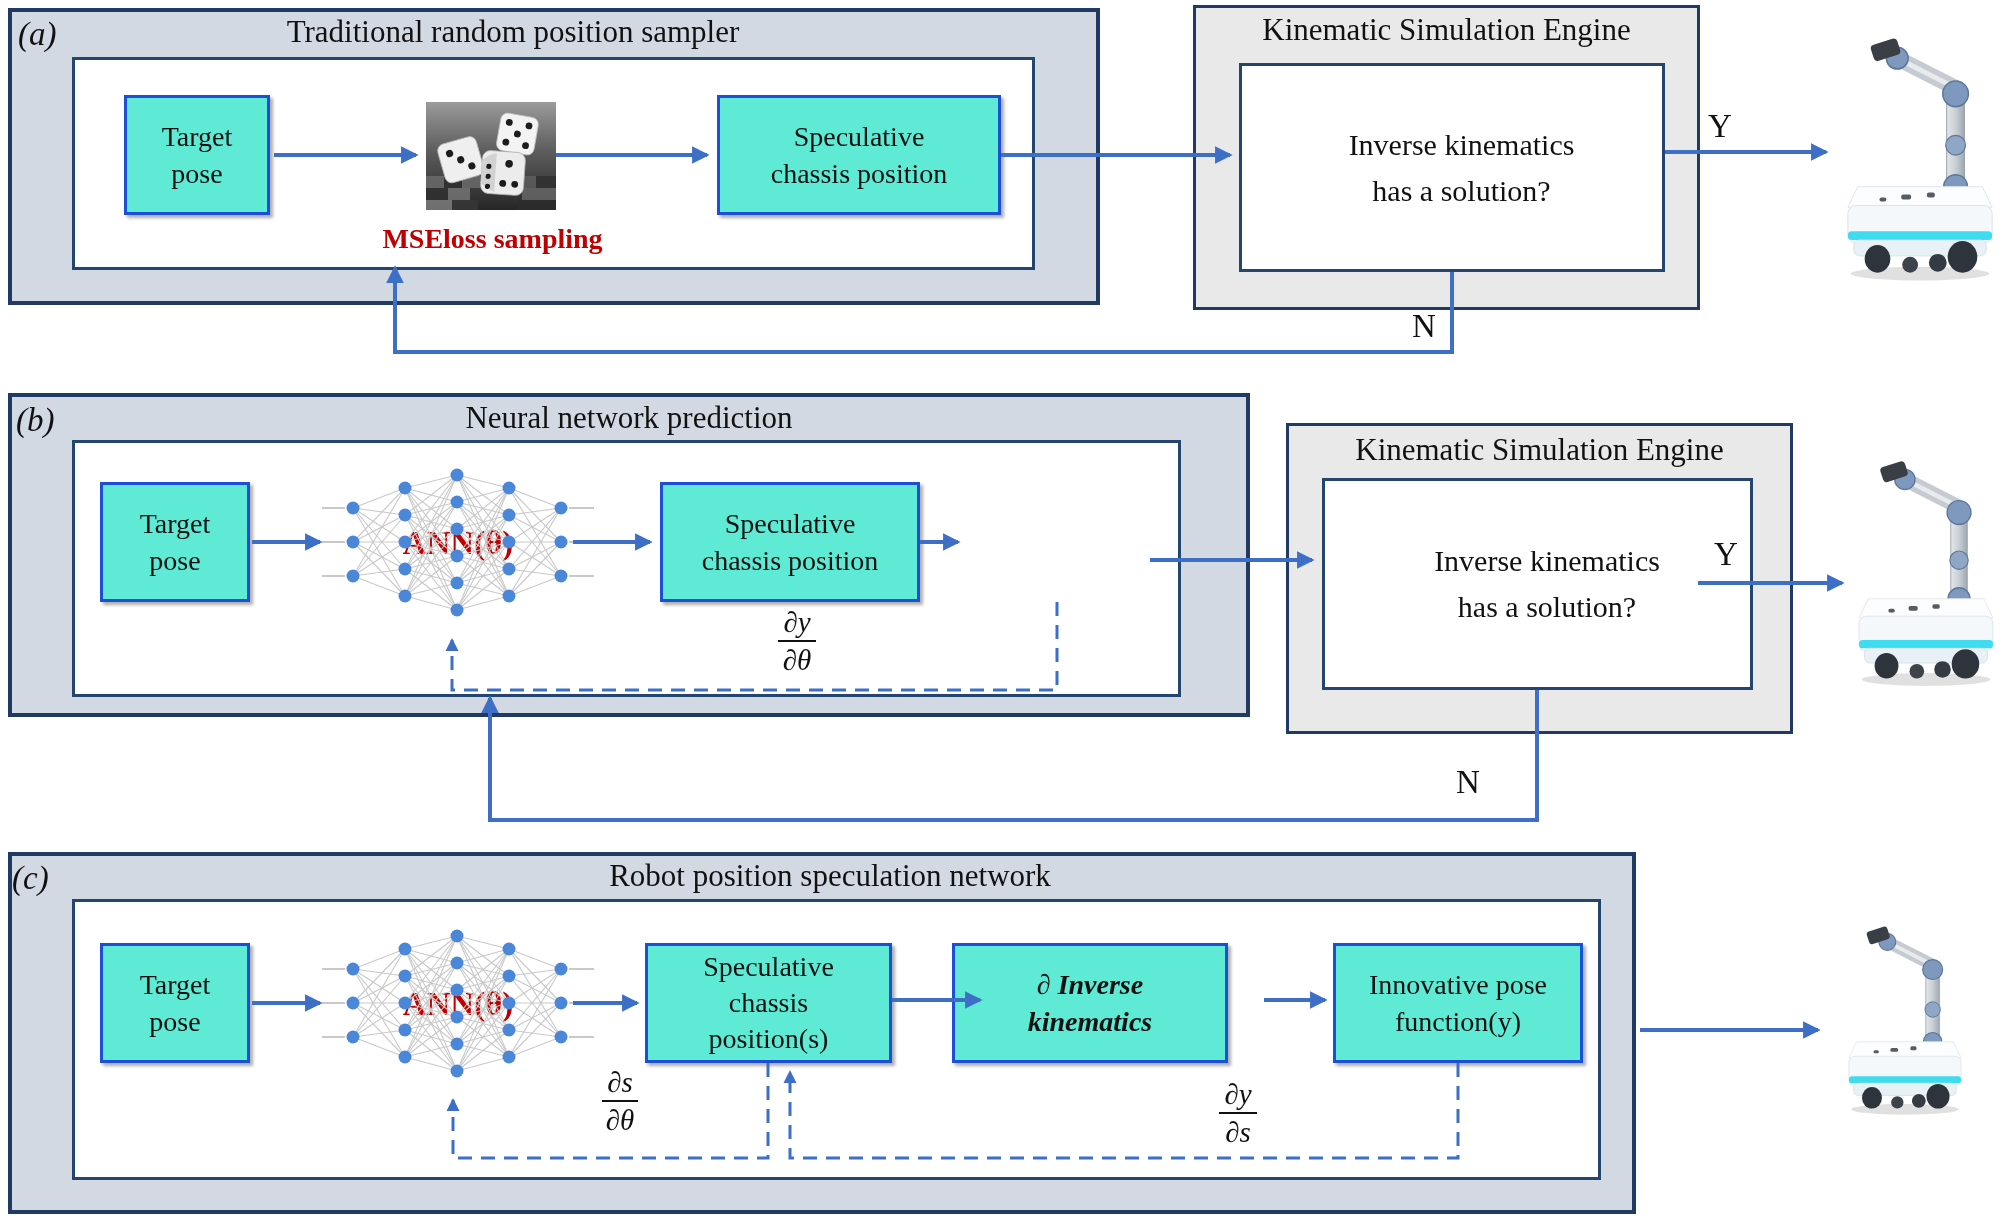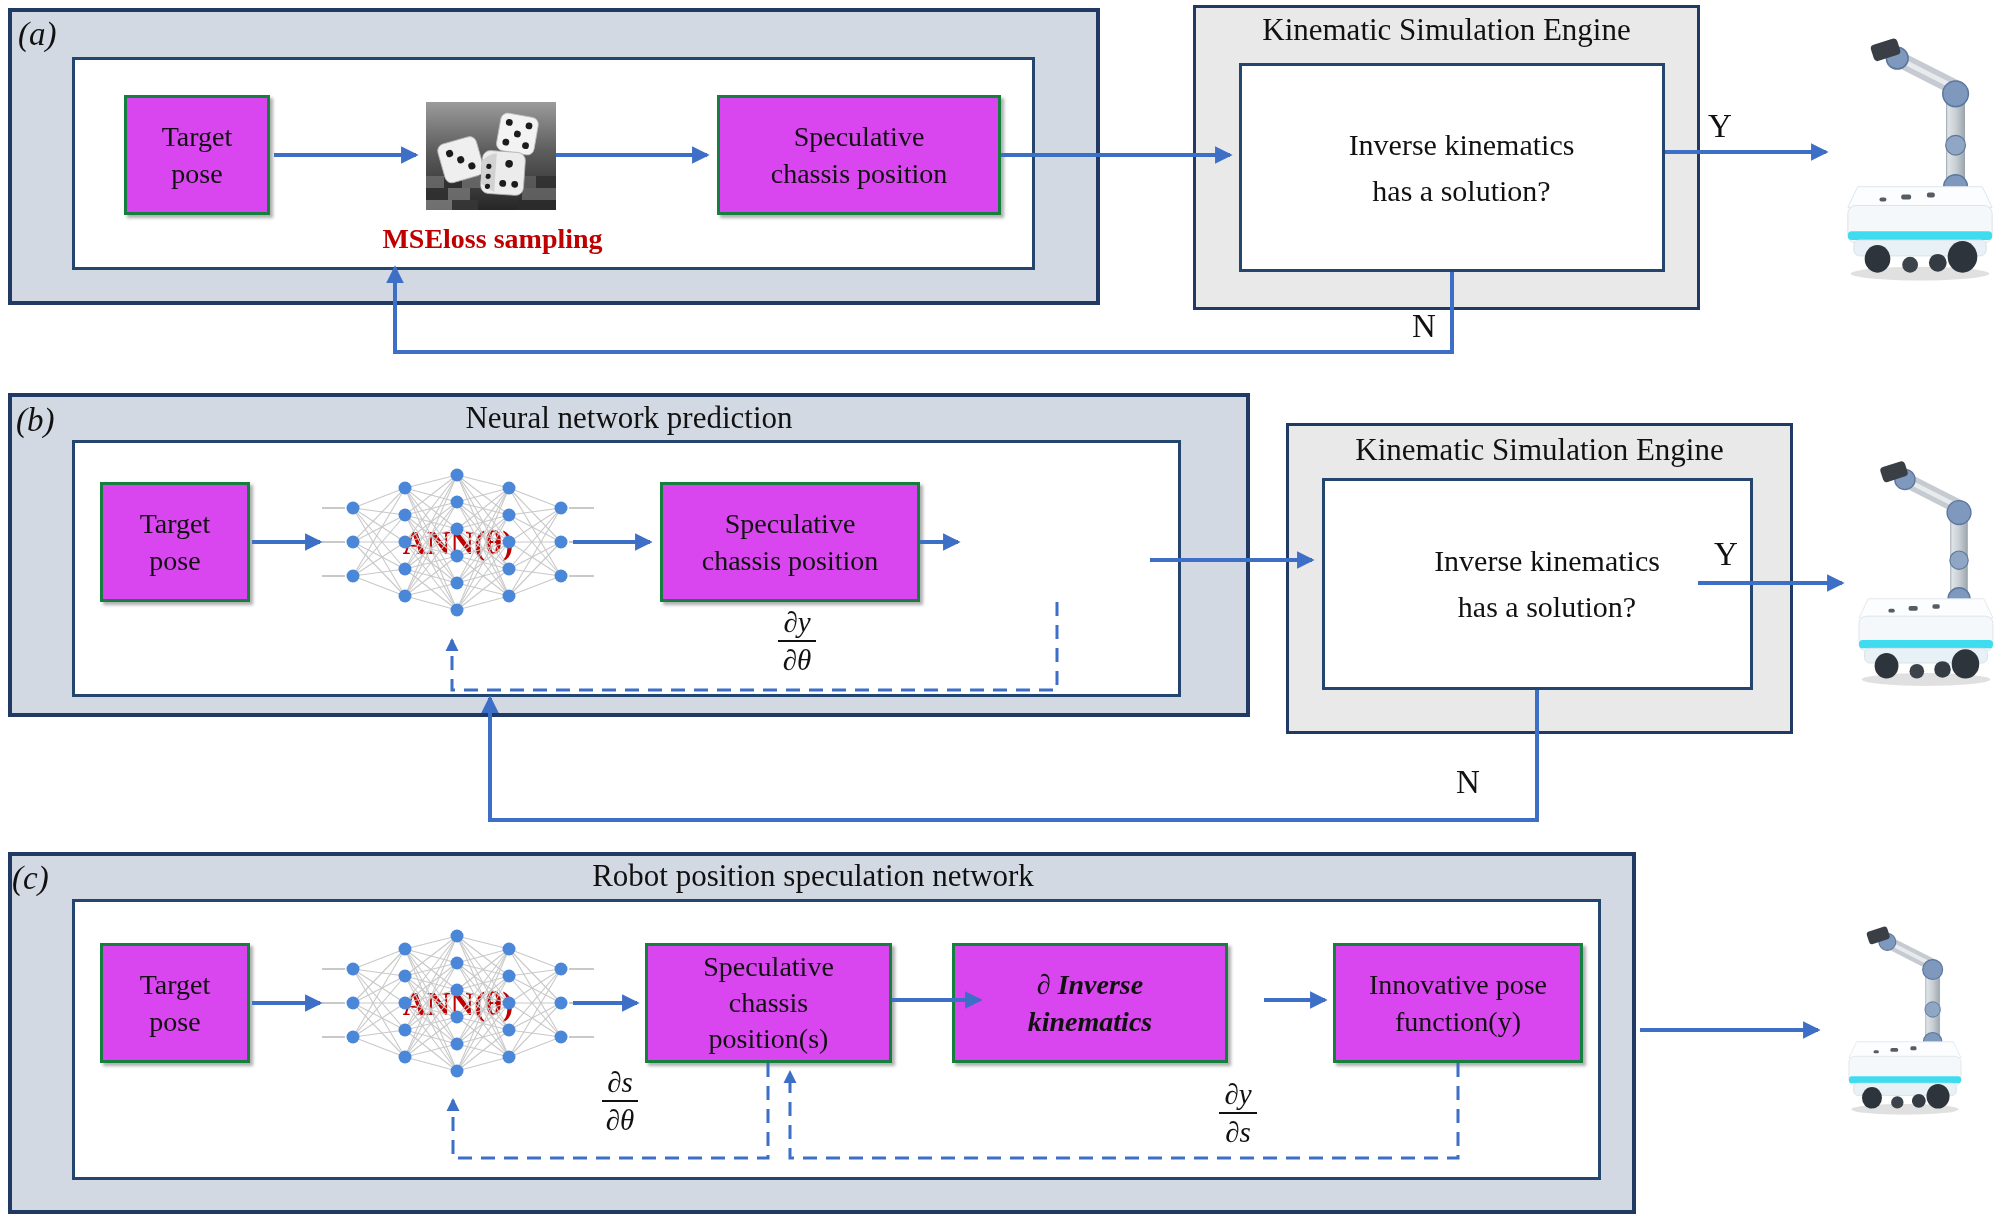--- a/index.html
+++ b/index.html
@@ -2,21 +2,21 @@
 <html><head>
 <meta charset="utf-8">
 <style>
   html,body{margin:0;padding:0;background:#ffffff;}
   body{font-family:"Liberation Serif", serif;color:#111;}
   #fig{position:relative;width:2002px;height:1226px;background:#fff;overflow:hidden;}
   .abs{position:absolute;box-sizing:border-box;}
   .panel{background:#d3d9e3;border:4px solid #203a64;}
   .inner{background:#ffffff;border:3px solid #24466e;}
   .engine{background:#e9e9e9;border:3px solid #203a64;}
-  .obox{background:#d946ef;border:3px solid #15803d;box-shadow:3px 3px 3px rgba(110,110,110,.55);
+  .obox{background:#5eead4;border:3px solid #1d4ed8;box-shadow:3px 3px 3px rgba(110,110,110,.55);
         display:flex;align-items:center;justify-content:center;text-align:center;
         font-size:28px;line-height:37px;white-space:pre-line;}
   .ptitle{text-align:center;font-size:31px;line-height:40px;}
   .tag{font-style:italic;font-size:33px;line-height:40px;}
   .question{display:flex;align-items:center;justify-content:center;text-align:center;
             font-size:30px;line-height:46px;white-space:pre-line;padding-left:19px;}
   .yn{font-size:33px;text-align:center;line-height:44px;}
   .redlbl{color:#c00000;font-weight:bold;font-size:33px;text-align:center;line-height:44px;
           text-shadow:0 0 4px rgba(255,255,255,.9);}
   .redcap{color:#c00000;font-weight:bold;font-size:28px;text-align:center;line-height:36px;}
@@ -68,20 +68,21 @@
         <rect x="66" y="160" width="10" height="5" rx="2" fill="#555c63"></rect>
         <rect x="92" y="158" width="8" height="5" rx="2" fill="#555c63"></rect>
         <rect x="44" y="163" width="7" height="4" rx="2" fill="#555c63"></rect>
       </g>
     </defs>
   </svg>
 
   <div class="abs panel" style="left:8px;top:8px;width:1092px;height:297px;"></div>
   <div class="abs inner" style="left:72px;top:57px;width:963px;height:213px;"></div>
   <div class="abs tag" style="left:18px;top:14px;width:60px;">(a)</div>
+  <div class="abs ptitle" style="left:8px;top:12px;width:1010px;">Traditional random position sampler</div>
 
   <div class="abs obox" style="left:124px;top:95px;width:146px;height:120px;">Target
 pose</div>
 
   <div class="abs graphic" style="left:426px;top:102px;width:130px;height:108px;">
     <svg width="130" height="108" viewBox="0 0 130 108">
       <rect width="130" height="108" fill="url(#dgrad)"></rect>
       <g opacity="0.8">
         <rect x="0" y="74" width="18" height="12" fill="#6d6d6d"></rect>
           <rect x="18" y="74" width="18" height="12" fill="#2d2d2d"></rect>
@@ -287,21 +288,21 @@
   <div class="abs yn" style="left:1438px;top:760px;width:60px;">N</div>
   <div class="abs graphic" style="left:1848px;top:452px;">
     <svg width="156" height="244" viewBox="0 0 170 250">
         <use href="#robot-sym"></use>
       </svg>
   </div>
 
   <div class="abs panel" style="left:8px;top:852px;width:1628px;height:362px;"></div>
   <div class="abs inner" style="left:72px;top:899px;width:1529px;height:281px;"></div>
   <div class="abs tag" style="left:12px;top:858px;width:60px;">(c)</div>
-  <div class="abs ptitle" style="left:8px;top:856px;width:1610px;">Robot position speculation network</div>
+  <div class="abs ptitle" style="left:25px;top:856px;width:1610px;">Robot position speculation network</div>
 
   <div class="abs obox" style="left:100px;top:943px;width:150px;height:120px;">Target
 pose</div>
 
   <div class="abs graphic" style="left:318px;top:903px;">
     <svg class="ann-net" width="280" height="200" viewBox="0 0 280 200">
         <line x1="35" y1="66" x2="87" y2="46" stroke="#c9c9c9" stroke-width="1.1"></line>
         <line x1="35" y1="66" x2="87" y2="73" stroke="#c9c9c9" stroke-width="1.1"></line>
         <line x1="35" y1="66" x2="87" y2="100" stroke="#c9c9c9" stroke-width="1.1"></line>
         <line x1="35" y1="66" x2="87" y2="127" stroke="#c9c9c9" stroke-width="1.1"></line>

